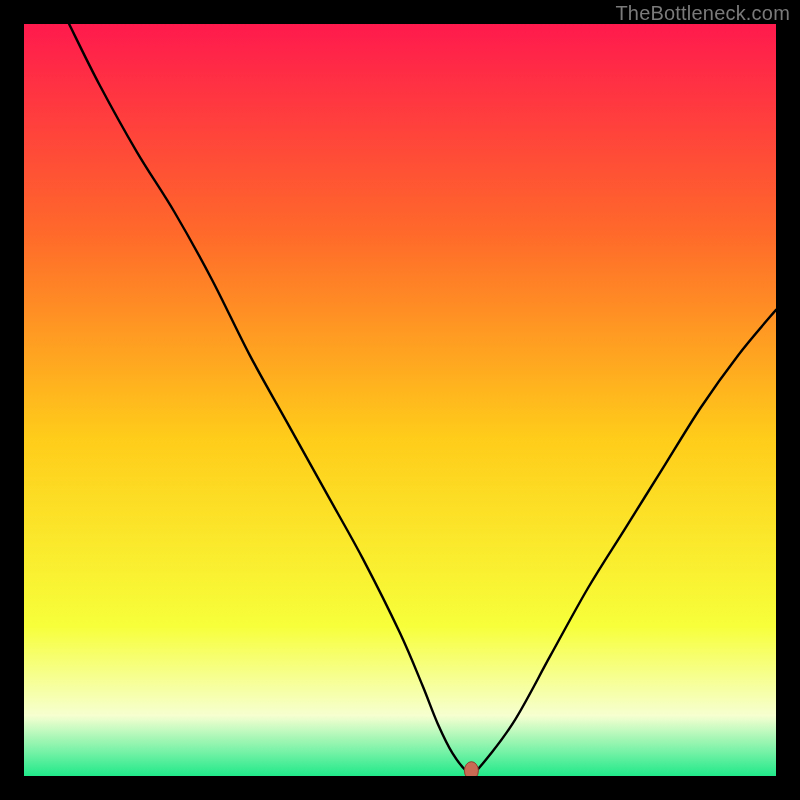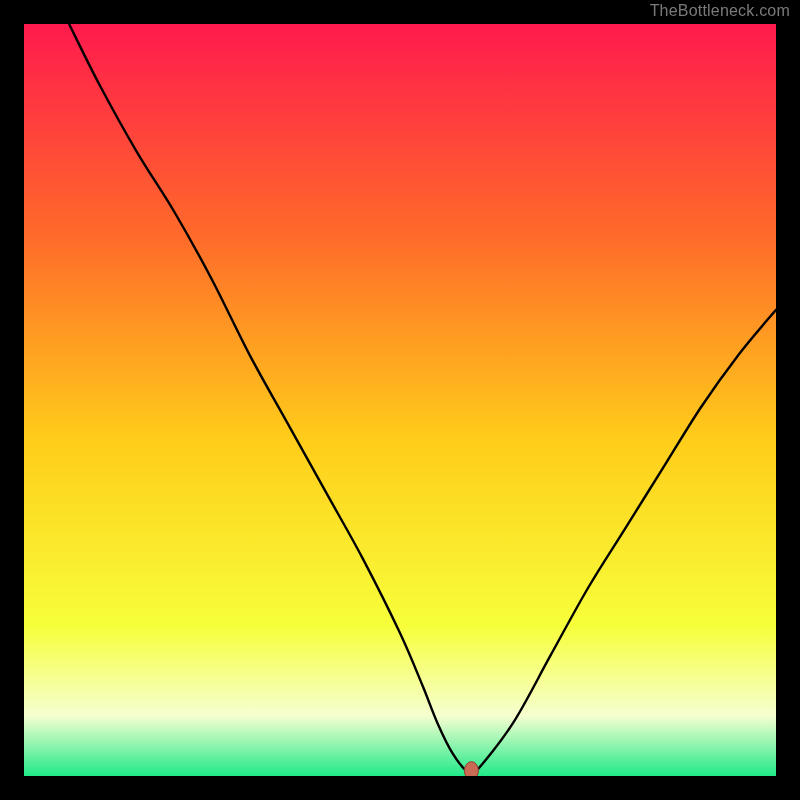--- a/index.html
+++ b/index.html
@@ -14,21 +14,21 @@
   .stage {
     position: relative;
     width: 800px;
     height: 800px;
   }
   .watermark {
     position: absolute;
     top: 2px;
     right: 10px;
     color: #7a7a7a;
-    font-size: 16px;
+    font-size: 20px;
     font-weight: 500;
     letter-spacing: 0.2px;
     z-index: 20;
   }
   svg.plot {
     position: absolute;
     top: 24px;
     left: 24px;
   }
 </style>

